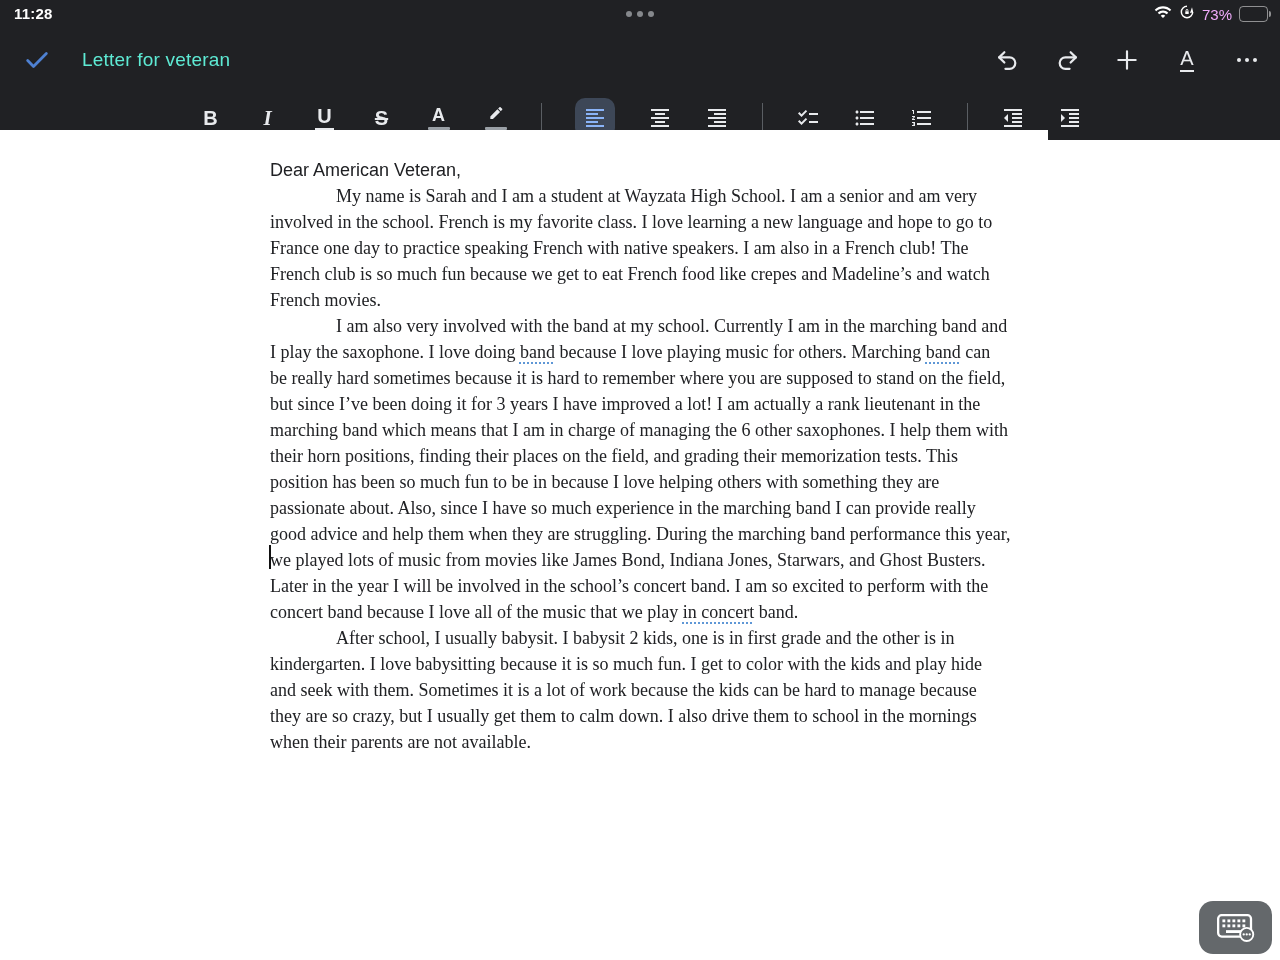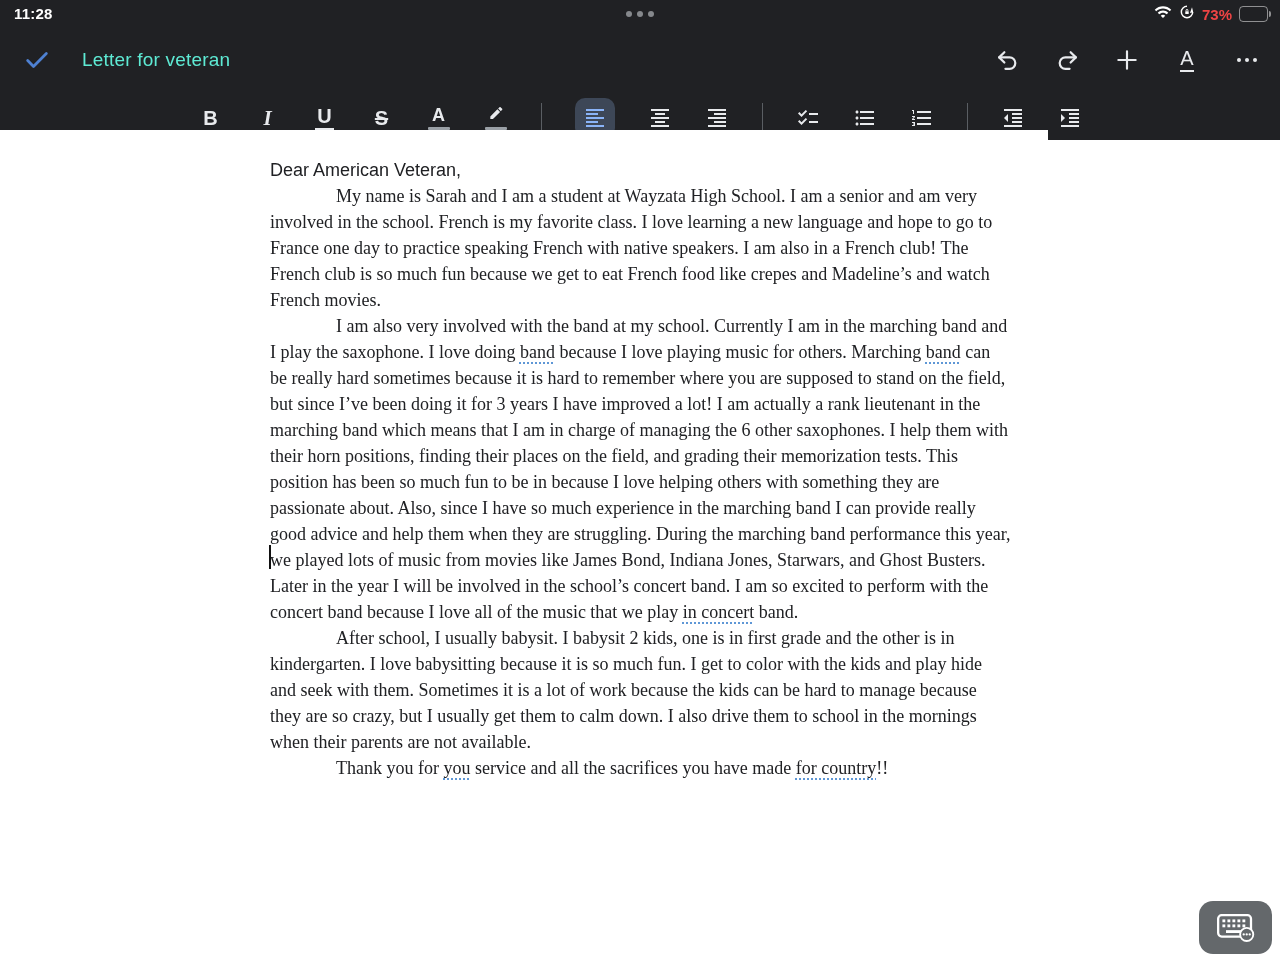--- a/index.html
+++ b/index.html
@@ -8,21 +8,21 @@
 
   
   .header{position:absolute;top:0;left:0;width:1280px;height:140px;background:#202124;}
 
   
   .statusbar{position:absolute;top:0;left:0;right:0;height:28px;}
   .time{position:absolute;left:14px;top:5px;color:#ffffff;font-size:15px;font-weight:700;letter-spacing:.2px;}
   .handle{position:absolute;top:11px;left:50%;transform:translateX(-50%);display:flex;gap:5px;}
   .handle span{width:6px;height:6px;border-radius:50%;background:#85888c;display:block;}
   .status-right{position:absolute;right:12px;top:4px;display:flex;align-items:center;gap:7px;}
-  .battery-pct{color:#ef4444;font-size:15px;font-weight:700;}
+  .battery-pct{color:#f0abfc;font-size:15px;font-weight:400;}
   .bat{width:25px;height:12px;border:1px solid rgba(255,255,255,.5);border-radius:4px;padding:1px;position:relative;box-sizing:content-box;}
   .bat-fill{height:100%;background:#ffffff;border-radius:2px;}
   .bat-nub{position:absolute;right:-4px;top:4px;width:2.5px;height:6px;background:rgba(255,255,255,.5);border-radius:0 2px 2px 0;}
 
   
   .titlerow{position:absolute;top:36px;left:0;right:0;height:48px;display:flex;align-items:center;}
   .check-btn{margin-left:22px;width:30px;height:30px;display:flex;align-items:center;justify-content:center;cursor:pointer;}
   .doc-title{margin-left:30px;color:#5eead4;font-size:19px;letter-spacing:.2px;}
   .title-actions{margin-left:auto;margin-right:20px;display:flex;align-items:center;gap:34px;}
   .icon-btn{width:26px;height:26px;display:flex;align-items:center;justify-content:center;cursor:pointer;color:#e8eaed;}
@@ -202,21 +202,20 @@
   </div>
 </div>
 
 <div class="doc">
   <div class="doc-inner">
     <div class="caret"></div>
   <p class="para"><span>Dear American Veteran,</span></p>
       <p class="para indent"><span>My name is Sarah and I am a student at Wayzata High School. I am a senior and am very involved in the school. French is my favorite class. I love learning a new language and hope to go to France one day to practice speaking French with native speakers. I am also in a French club! The French club is so much fun because we get to eat French food like crepes and Madeline’s and watch French movies.</span></p>
       <p class="para indent"><span>I am also very involved with the band at my school. Currently I am in the marching band and I play the saxophone. I love doing </span><span class="squiggle">band</span><span> because I love playing music for others. Marching </span><span class="squiggle">band</span><span> can be really hard sometimes because it is hard to remember where you are supposed to stand on the field, but since I’ve been doing it for 3 years I have improved a lot! I am actually a rank lieutenant in the marching band which means that I am in charge of managing the 6 other saxophones. I help them with their horn positions, finding their places on the field, and grading their memorization tests. This position has been so much fun to be in because I love helping others with something they are passionate about. Also, since I have so much experience in the marching band I can provide really good advice and help them when they are struggling. During the marching band performance this year, we played lots of music from movies like James Bond, Indiana Jones, Starwars, and Ghost Busters. Later in the year I will be involved in the school’s concert band. I am so excited to perform with the concert band because I love all of the music that we play </span><span class="squiggle">in concert</span><span> band.</span></p>
       <p class="para indent"><span>After school, I usually babysit. I babysit 2 kids, one is in first grade and the other is in kindergarten. I love babysitting because it is so much fun. I get to color with the kids and play hide and seek with them. Sometimes it is a lot of work because the kids can be hard to manage because they are so crazy, but I usually get them to calm down. I also drive them to school in the mornings when their parents are not available.</span></p>
-      <p class="para indent"><span>Thank you for </span><span class="squiggle">you</span><span> service and all the sacrifices you have made </span><span class="squiggle">for country</span><span>!!</span></p>
     </div>
 </div>
 
 <div class="kbd-btn">
   <svg width="40" height="32" viewBox="0 0 28 22">
     <rect x="1.5" y="2" width="23" height="15" rx="2.5" fill="none" stroke="#ffffff" stroke-width="1.6"></rect>
     <g fill="#ffffff">
       <rect x="4.5" y="5" width="2" height="2"></rect>
         <rect x="8" y="5" width="2" height="2"></rect>
         <rect x="11.5" y="5" width="2" height="2"></rect>

